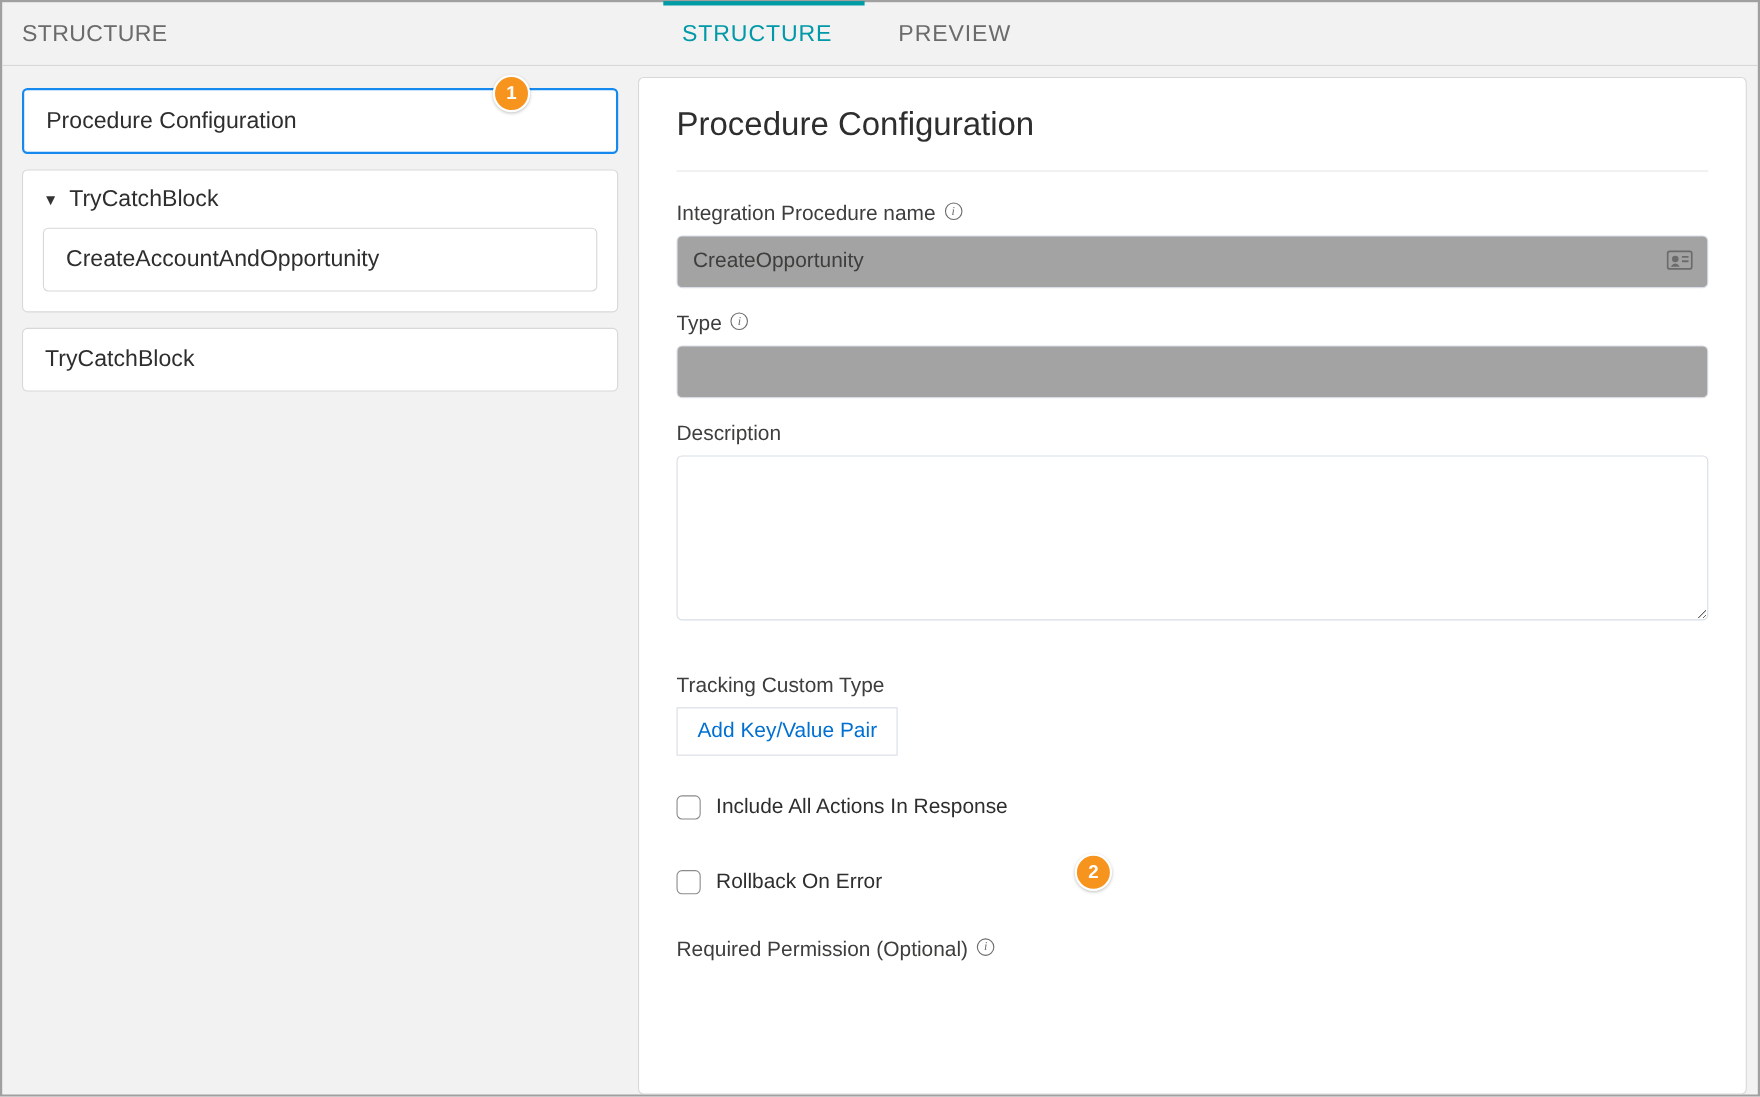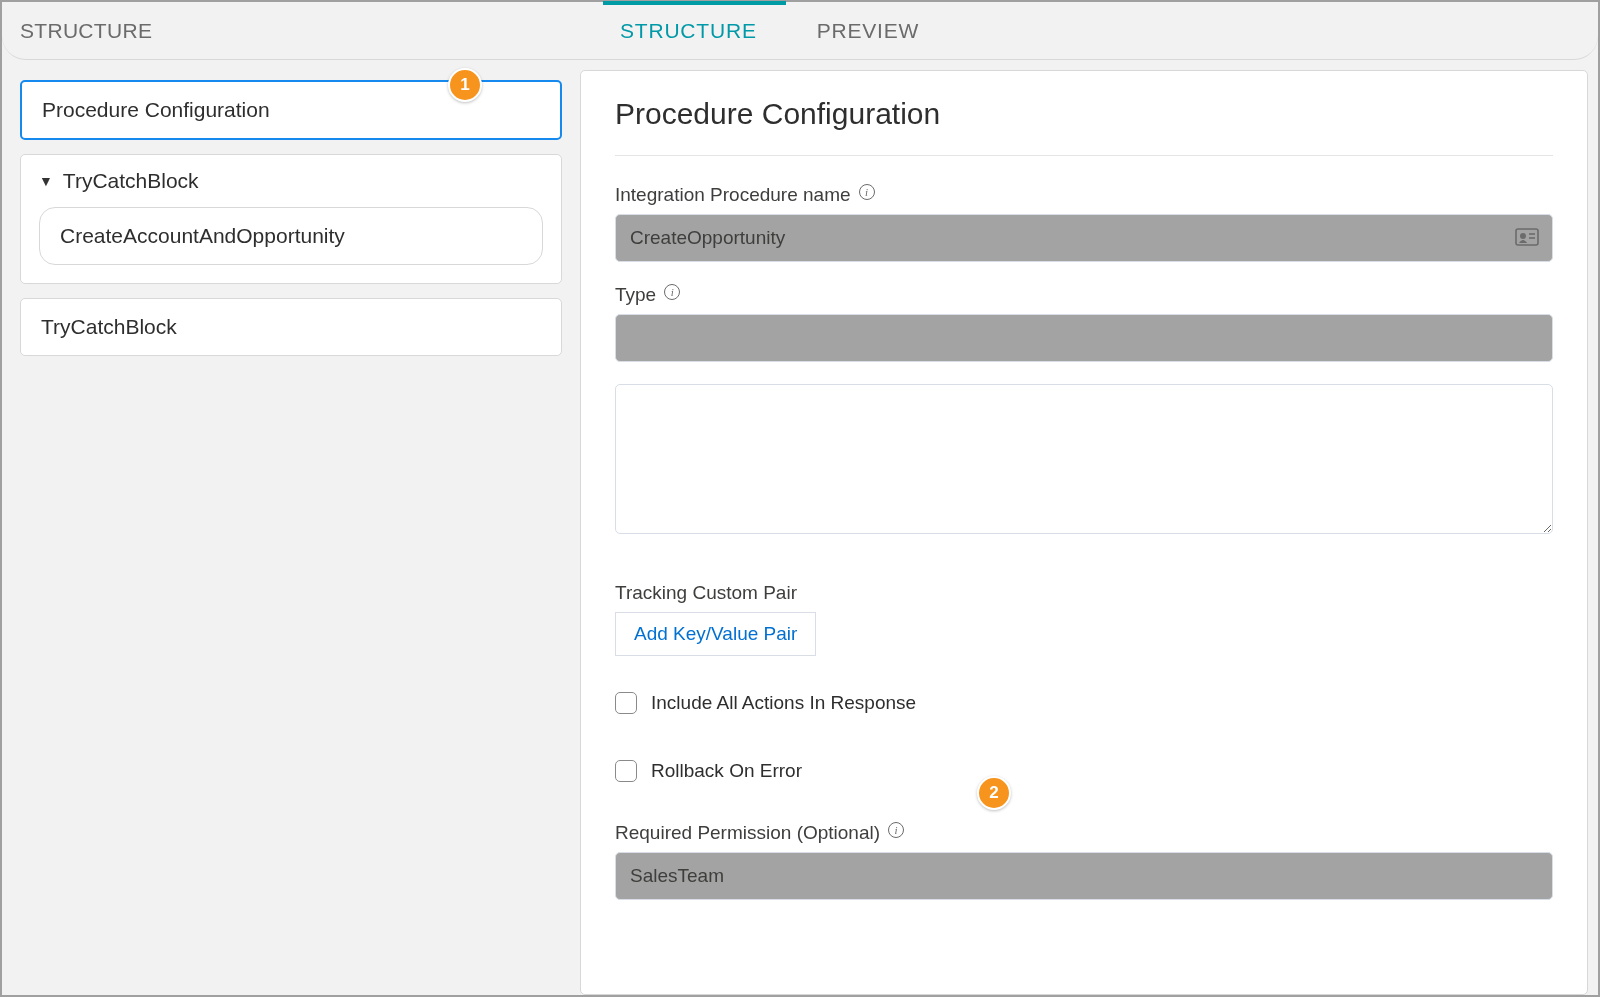--- a/index.html
+++ b/index.html
@@ -1,31 +1,31 @@
 <!DOCTYPE html>
 <html><head>
   <meta charset="utf-8">
   <style>
     * { box-sizing: border-box; margin: 0; padding: 0; }
     body { font-family: -apple-system, BlinkMacSystemFont, "Segoe UI", Arial, sans-serif; background: #f3f2f2; color: #181818; }
     .app { width: 1600px; height: 997px; border: 2px solid #a0a0a0; display: flex; flex-direction: column; background: #f3f2f2; position: relative; }
     .top-indicator { position: absolute; top: -1px; left: 601px; width: 183px; height: 4px; background: #009ca6; }
-    .header-row { display: flex; height: 58px; align-items: center; border-bottom: 1px solid #d8d8d8; border-radius: 24px; }
+    .header-row { display: flex; height: 58px; align-items: center; border-bottom: 1px solid #d8d8d8; }
     .structure-header { width: 578px; padding-left: 18px; font-size: 21px; letter-spacing: 0.3px; color: #6b6b6b; }
     .tabs { display: flex; gap: 60px; padding-left: 40px; align-items: center; height: 100%; }
     .tab { font-size: 21px; letter-spacing: 0.8px; color: #6b6b6b; cursor: pointer; height: 100%; display: flex; align-items: center; }
     .tab.active { color: #0099a8; font-weight: 500; }
     .body { display: flex; flex: 1; overflow: hidden; }
     .sidebar { width: 578px; padding: 20px 18px; }
     .structure-item { background: #fff; border: 1px solid #d8d8d8; border-radius: 5px; padding: 16px 20px; font-size: 21px; color: #2e2e2e; margin-bottom: 14px; position: relative; }
     .structure-item.selected { border: 2px solid #1589ee; }
     .structure-group { background: #fff; border: 1px solid #d8d8d8; border-radius: 5px; padding: 14px 18px 18px 18px; margin-bottom: 14px; }
     .group-header { display: flex; align-items: center; gap: 10px; font-size: 21px; color: #2e2e2e; margin-bottom: 14px; }
     .chevron { font-size: 14px; color: #333; }
-    .group-child { background: #fff; border: 1px solid #d8d8d8; border-radius: 16px; padding: 16px 20px; font-size: 21px; color: #2e2e2e; }
+    .group-child { background: #fff; border: 1px solid #d8d8d8; border-radius: 5px; padding: 16px 20px; font-size: 21px; color: #2e2e2e; }
     .main { flex: 1; overflow-y: auto; padding: 10px 10px 0 0; }
     .panel { background: #fff; border: 1px solid #d8d8d8; border-radius: 5px; padding: 26px 34px 40px 34px; min-height: 100%; }
     .panel-title { font-size: 30px; color: #2e2e2e; padding-bottom: 24px; border-bottom: 1px solid #e5e5e5; margin-bottom: 28px; }
     .form-group { margin-bottom: 22px; }
     .form-label { font-size: 19px; color: #3e3e3c; display: flex; align-items: flex-start; gap: 8px; margin-bottom: 8px; }
     .info-icon { width: 16px; height: 16px; border: 1.5px solid #6b6b6b; border-radius: 50%; display: inline-flex; align-items: center; justify-content: center; font-size: 11px; color: #6b6b6b; font-family: Georgia, serif; font-style: italic; line-height: 1; }
     .text-input { width: 100%; height: 48px; border: 1px solid #d8dde6; border-radius: 5px; padding: 0 14px; font-size: 19px; color: #3e3e3c; background: #a3a3a3; }
     .text-input.with-icon { padding-right: 50px; }
     .input-wrap { position: relative; }
     .input-right-icon { position: absolute; right: 14px; top: 50%; transform: translateY(-50%); color: #6b6b6b; }
@@ -96,46 +96,48 @@
 
         <div class="form-group">
           <div class="form-label">
             <span>Type</span>
             <span class="info-icon">i</span>
           </div>
           <input type="text" class="text-input" value="" style="">
         </div>
 
         <div class="form-group">
+          <div class="form-label">
+            <span>Description</span>
+          </div>
           <textarea class="textarea-input" style=""></textarea>
         </div>
 
         <div class="form-group section-gap">
           <div class="form-label">
-            <span>Tracking Custom Pair</span>
+            <span>Tracking Custom Type</span>
           </div>
           <button class="btn-outline">Add Key/Value Pair</button>
         </div>
 
         <div class="checkbox-row">
           <div class="checkbox-box"></div>
           <span>Include All Actions In Response</span>
         </div>
 
         <div class="checkbox-row" style="margin-top:46px;">
           <div class="checkbox-box"></div>
           <span>Rollback On Error</span>
         </div>
 
         <div class="form-group" style="margin-top:40px;">
           <div class="form-label">
             <span>Required Permission (Optional)</span>
             <span class="info-icon">i</span>
           </div>
-          <input type="text" class="text-input" value="SalesTeam" style="">
         </div>
 
       </div>
     </div>
   </div>
 
   <div class="badge badge-1">1</div>
   <div class="badge badge-2">2</div>
 </div>
 

